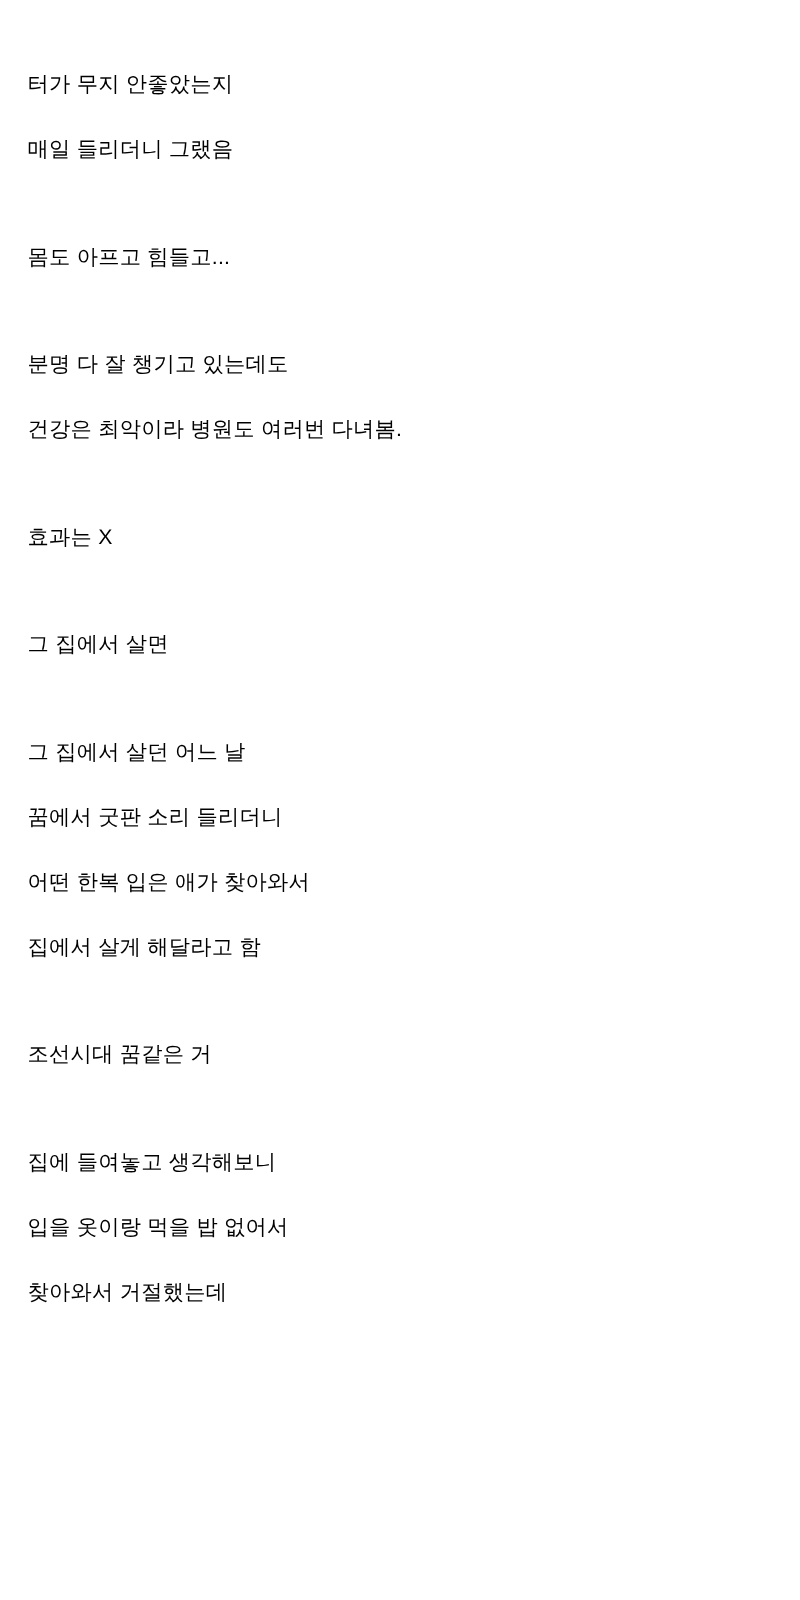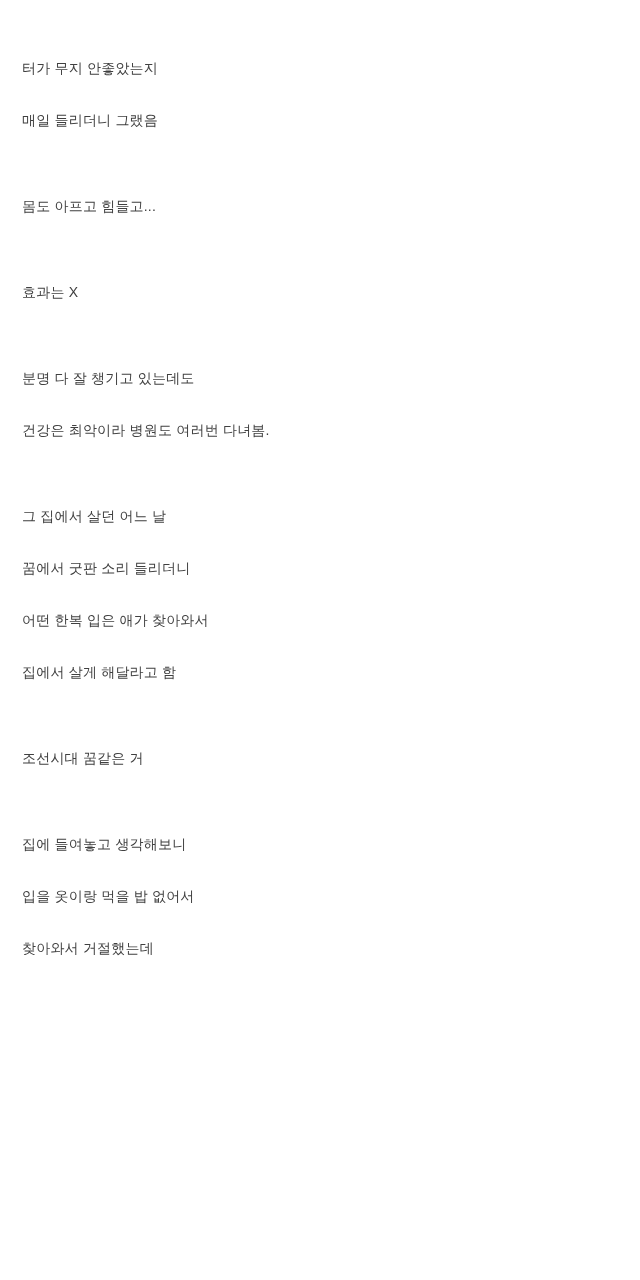--- a/index.html
+++ b/index.html
@@ -21,51 +21,52 @@
     padding: 42px 22px 0 22px;
     background: #ffffff;
   }
   .para {
     margin: 0 0 34px 0;
   }
   .para:last-child {
     margin-bottom: 0;
   }
   .line {
-    font-size: 14px;
+    font-size: 17px;
     line-height: 52px;
     letter-spacing: 0.2px;
-    color: #404040;
+    color: #000000;
     white-space: pre-wrap;
   }
 </style>
 </head>
 <body>
 
 <div class="page">
 
   <div class="para">
     <div class="line">터가 무지 안좋았는지</div>
     <div class="line">매일 들리더니 그랬음</div>
   </div>
 
   <div class="para">
     <div class="line">몸도 아프고 힘들고...</div>
   </div>
 
   <div class="para">
-    <div class="line">효과는 X</div>
-  </div>
-
-  <div class="para">
     <div class="line">분명 다 잘 챙기고 있는데도</div>
     <div class="line">건강은 최악이라 병원도 여러번 다녀봄.</div>
   </div>
 
   <div class="para">
+    <div class="line">효과는 X</div>
+  </div>
+
+  <div class="para">
+    <div class="line">그 집에서 살면</div>
   </div>
 
   <div class="para">
     <div class="line">그 집에서 살던 어느 날</div>
     <div class="line">꿈에서 굿판 소리 들리더니</div>
     <div class="line">어떤 한복 입은 애가 찾아와서</div>
     <div class="line">집에서 살게 해달라고 함</div>
   </div>
 
   <div class="para">

